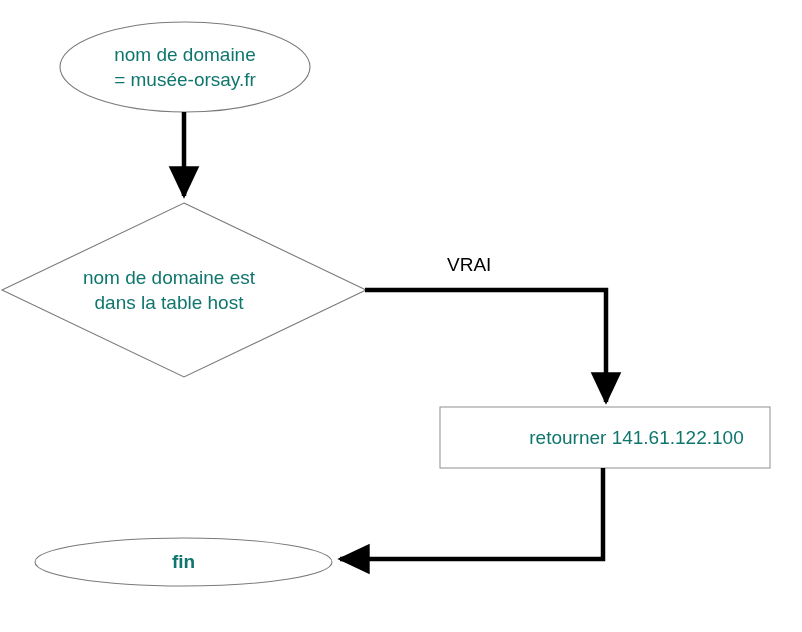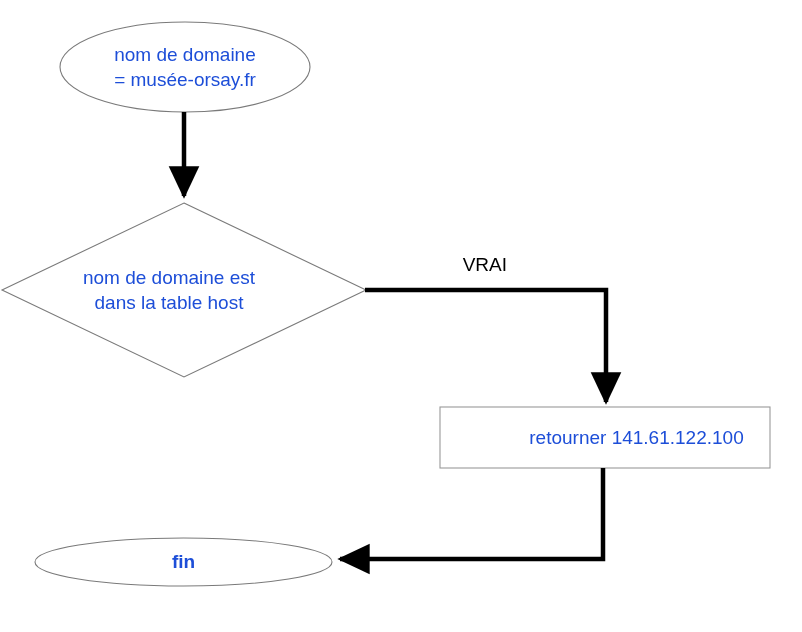--- a/index.html
+++ b/index.html
@@ -21,41 +21,41 @@
   #diagram-svg {
     position: absolute;
     left: 0;
     top: 0;
     width: 802px;
     height: 632px;
   }
   .node-text {
     position: absolute;
     text-align: center;
-    color: #1d4ed8;
+    color: #0f766e;
     font-family: "Liberation Sans", sans-serif;
     font-size: 19px;
     line-height: 25px;
     white-space: pre;
     pointer-events: none;
   }
   .edge-label {
     position: absolute;
     color: #000000;
     font-family: "Liberation Sans", sans-serif;
     font-size: 19px;
     line-height: 22px;
     white-space: pre;
   }
   
   #start-text   { left: 60px;  top: 42px;  width: 250px; }
   #decision-text{ left: 19px;  top: 265px; width: 300px; }
   #process-text { left: 440px; top: 426px; width: 393px; font-size: 19px; line-height: 24px; }
   #end-text     { left: 35px;  top: 549px; width: 297px; font-weight: bold; }
-  #label-vrai   { left: 447px; top: 254px; width: 60px;  text-align: right; }
+  #label-vrai   { left: 447px; top: 254px; width: 60px;  text-align: left; }
 </style>
 </head>
 <body>
 
 <div id="canvas">
 
   <svg id="diagram-svg" viewBox="0 0 802 632" xmlns="http://www.w3.org/2000/svg">
     <defs>
       <marker id="arrowhead" markerWidth="8" markerHeight="8" refX="6.6" refY="4" orient="auto" markerUnits="strokeWidth">
         <path d="M0,0.6 L7.2,4 L0,7.4 Z" fill="#000000"></path>

